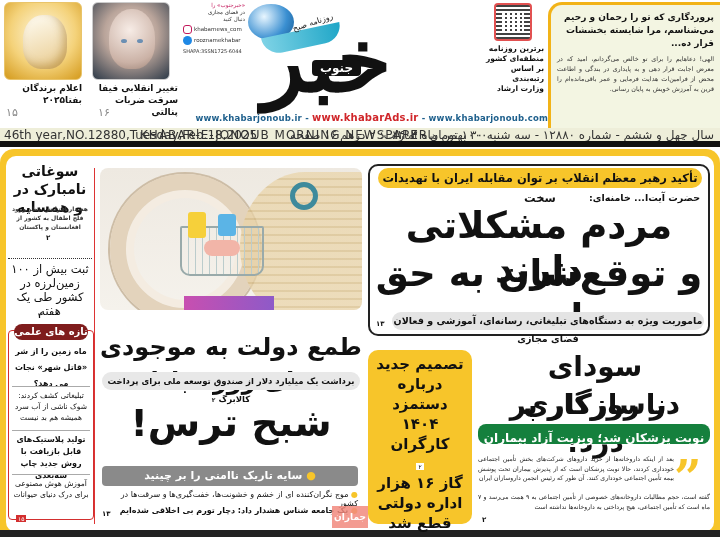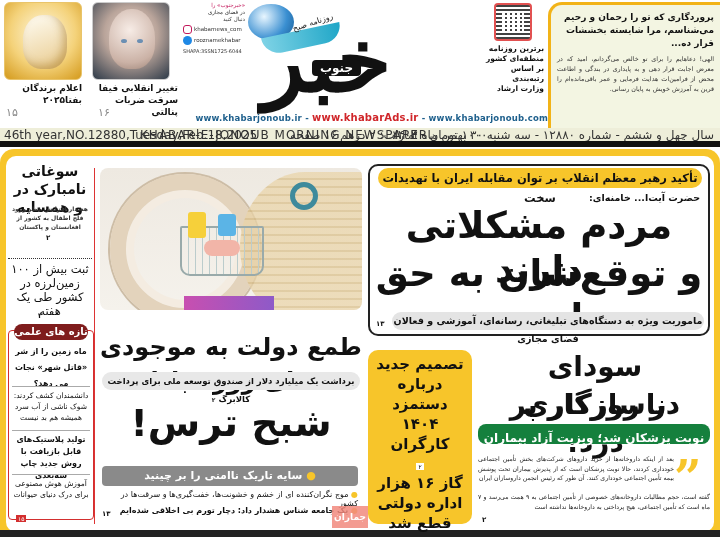--- a/index.html
+++ b/index.html
@@ -210,18 +210,18 @@
 <div class="left-small" style="top:204px">هشدار افزایش خطر ورود فلج اطفال به کشور از افغانستان و پاکستان</div>
 <div class="pnum" style="left:46px;top:234px">۲</div>
 <div class="dots"></div>
 <div class="left-h2">ثبت بیش از ۱۰۰ زمین‌لرزه در کشور طی یک هفته</div>
 <div class="pnum" style="left:38px;top:312px">۲</div>
 
 <div class="science"></div>
 <div class="science-head">تازه های علمی</div>
 <div class="sci-item" style="top:344px;font-size:8px;font-weight:bold;line-height:16px">ماه زمین را از شر «قاتل شهر» نجات می دهد؟</div>
 <div class="sci-sep" style="top:386px"></div>
-<div class="sci-item" style="top:390px;font-size:7.5px;line-height:11px">دانشمندان کشف کردند: شوک ناشی از آب سرد همیشه هم بد نیست</div>
+<div class="sci-item" style="top:390px;font-size:7.5px;line-height:11px">تبلیغاتی کشف کردند: شوک ناشی از آب سرد همیشه هم بد نیست</div>
 <div class="sci-sep" style="top:430px"></div>
 <div class="sci-item" style="top:434px;font-size:8px;font-weight:bold;line-height:12px">تولید پلاستیک‌های قابل بازیافت با روش جدید چاپ سه‌بعدی</div>
 <div class="sci-sep" style="top:474px"></div>
 <div class="sci-item" style="top:478px;font-size:7.5px;line-height:11px">آموزش هوش مصنوعی برای درک دنیای حیوانات</div>
 <div class="abs" style="left:16px;top:506px"><span class="sci-pn">۱۵</span></div>
 
 </body></html>

